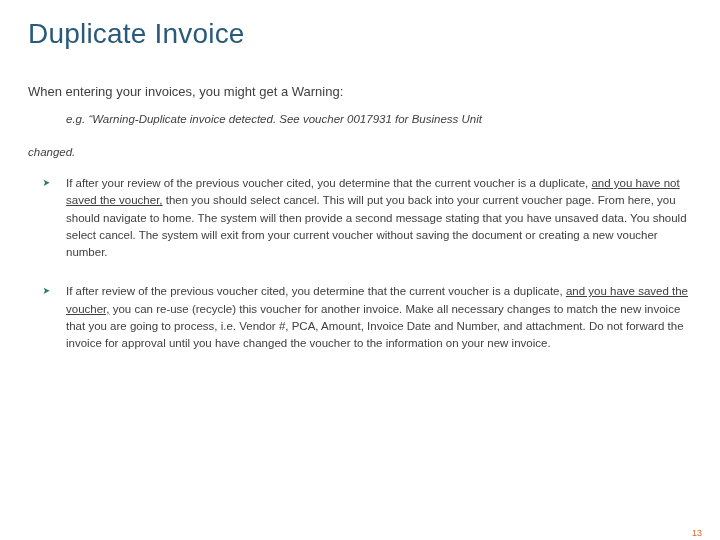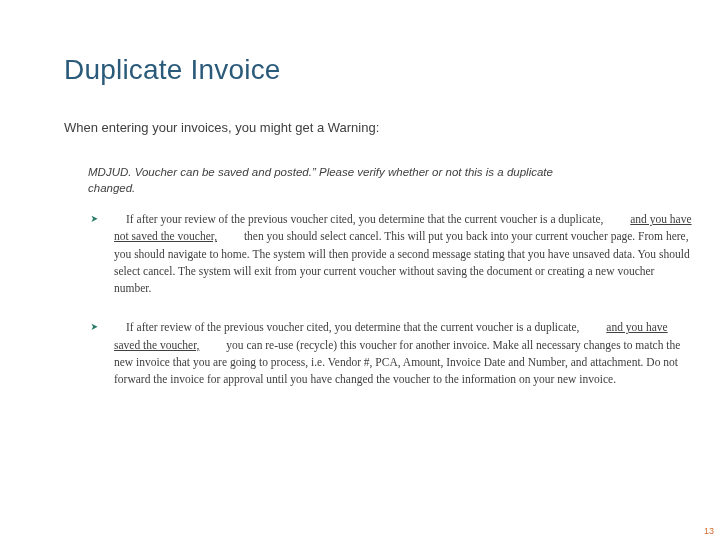--- a/index.html
+++ b/index.html
@@ -1,15 +1,15 @@
 <!DOCTYPE html>
 <html><head>
 <meta charset="utf-8">
 <style>
-  * { margin: 12px; padding: 0; box-sizing: border-box; }
+  * { margin: 0; padding: 0; box-sizing: border-box; }
   body {
     width: 720px;
     height: 540px;
     background: #fff;
     font-family: Verdana, Geneva, sans-serif;
     color: #404040;
     position: relative;
     padding: 18px 28px 0 28px;
   }
   .title {
@@ -33,21 +33,20 @@
     font-style: italic;
     color: #404040;
     line-height: 1.45;
   }
   .example .lead {
     margin-left: 38px;
   }
   .bullets {
     list-style: none;
     padding-left: 18px;
-    font-family: Liberation Serif, serif;
   }
   .bullets li {
     position: relative;
     font-size: 11.5px;
     line-height: 1.5;
     color: #404040;
     padding-left: 20px;
     margin-bottom: 22px;
   }
   .bullets li::before {
@@ -55,37 +54,37 @@
     position: absolute;
     left: -4px;
     top: 0;
     color: #2a7a6a;
     font-size: 10px;
     transform: scaleX(0.9);
   }
   .underline { text-decoration: underline; }
   .pagenum {
     position: absolute;
-    bottom: 16px;
+    bottom: 2px;
     right: 18px;
     font-size: 9px;
     color: #d46a2a;
   }
 </style>
 </head>
 <body>
 
 <h1 class="title">Duplicate Invoice</h1>
 
 <p class="intro">When entering your invoices, you might get a Warning:</p>
 
 <div class="example-block">
   <div class="example">
+    <span class="lead">e.g. “Warning-Duplicate invoice detected.  See voucher 0017931 for Business Unit</span><br>
     <br>
-    <span>MDJUD. Voucher can be saved and posted.” Please verify whether or not this is a duplicate</span><br>
     <span>changed.</span>
   </div>
 </div>
 
 <ul class="bullets">
   <li>
     <span>If after your review of the previous voucher cited, you determine that the current voucher is a duplicate, </span><span class="underline">and you have not saved the voucher,</span><span> then you should select cancel.  This will put you back into your current voucher page.  From here, you should navigate to home.  The system will then provide a second message stating that you have unsaved data.  You should select cancel.  The system will exit from your current voucher without saving the document or creating a new voucher number.</span>
   </li>
   <li>
     <span>If after review of the previous voucher cited, you determine that the current voucher is a duplicate, </span><span class="underline">and you have saved the voucher,</span><span> you can re-use (recycle) this voucher for another invoice. Make all necessary changes to match the new invoice that you are going to process, i.e. Vendor #, PCA, Amount, Invoice Date and Number, and attachment.  Do not forward the invoice for approval until you have changed the voucher to the information on your new invoice.</span>

